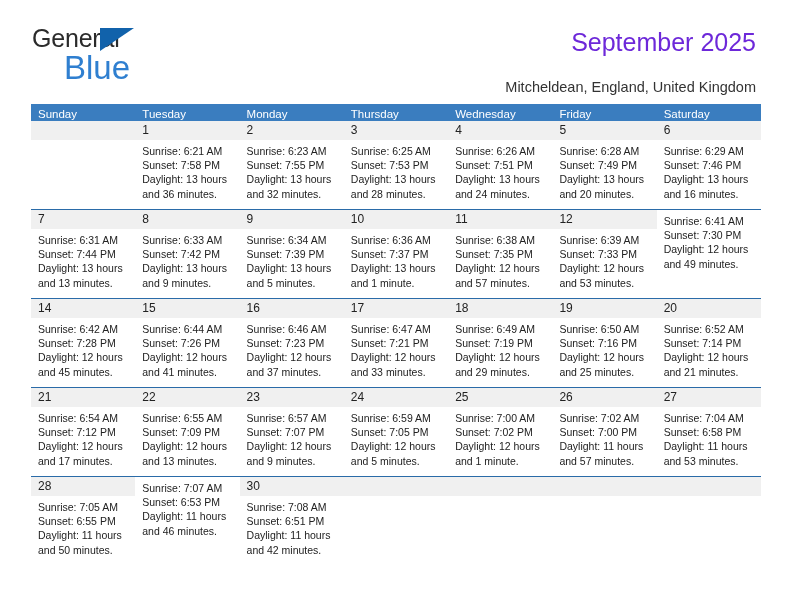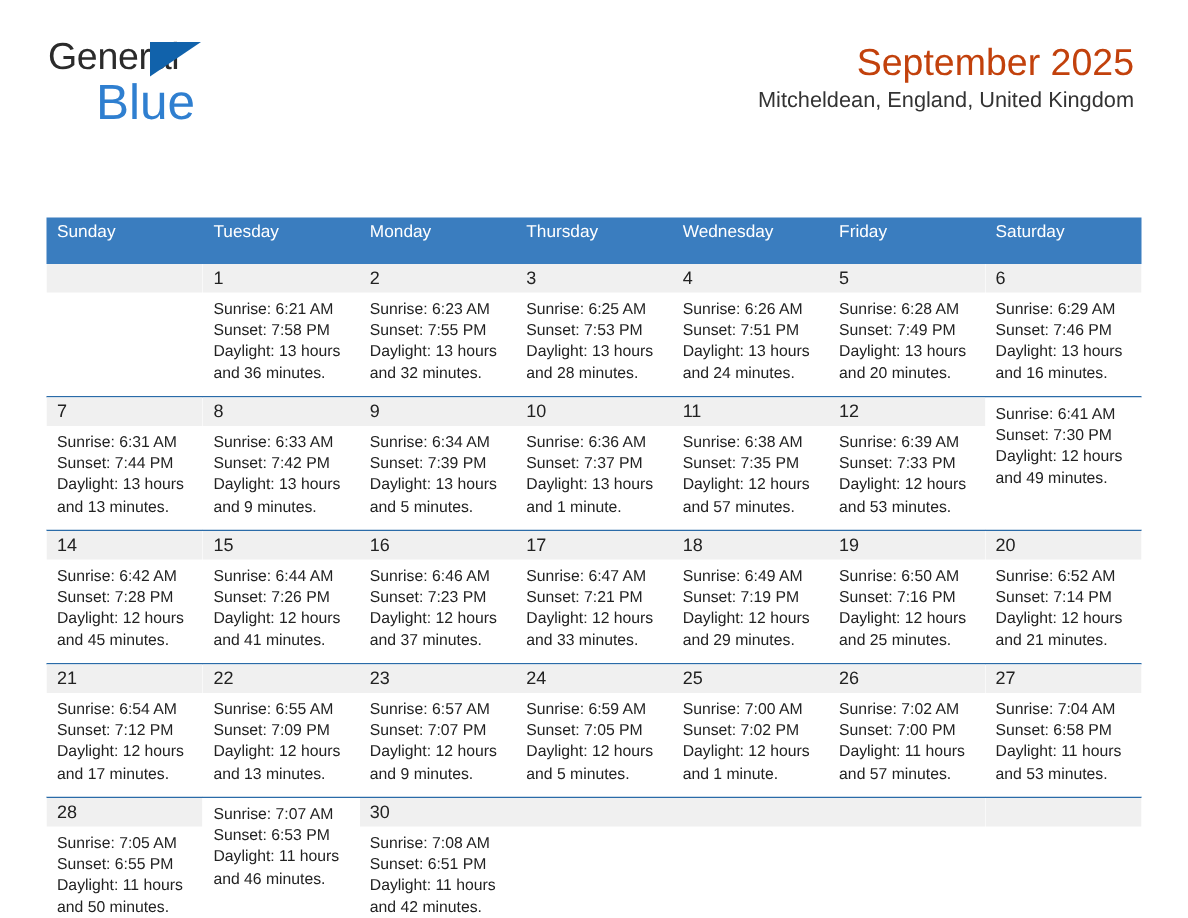--- a/index.html
+++ b/index.html
@@ -60,44 +60,43 @@
     color: #2f7fd0;
     line-height: 1;
   }
 
   .titles {
     text-align: right;
     padding-top: 2px;
   }
   .cal-title {
     font-size: 25px;
-    color: #c2410c;
+    color: #6d28d9;
     line-height: 1.15;
     white-space: nowrap;
   }
   .cal-subtitle {
     font-size: 14.5px;
     color: #333333;
-    margin-top: 2px;
+    margin-top: 22px;
     white-space: nowrap;
   }
 
   
   .calendar {
     position: absolute;
     left: 31px;
     top: 104px;
     width: 730px;
     box-sizing: border-box;
   }
   .weekday-row {
     display: flex;
     background: #3a7dbf;
-    height: 31px;
-    margin-top: 41px;
+    height: 17px;
   }
   .weekday {
     flex: 1 1 0;
     color: #ffffff;
     font-size: 11.5px;
     line-height: 21px;
     padding-left: 7px;
     box-sizing: border-box;
     white-space: nowrap;
     overflow: hidden;

